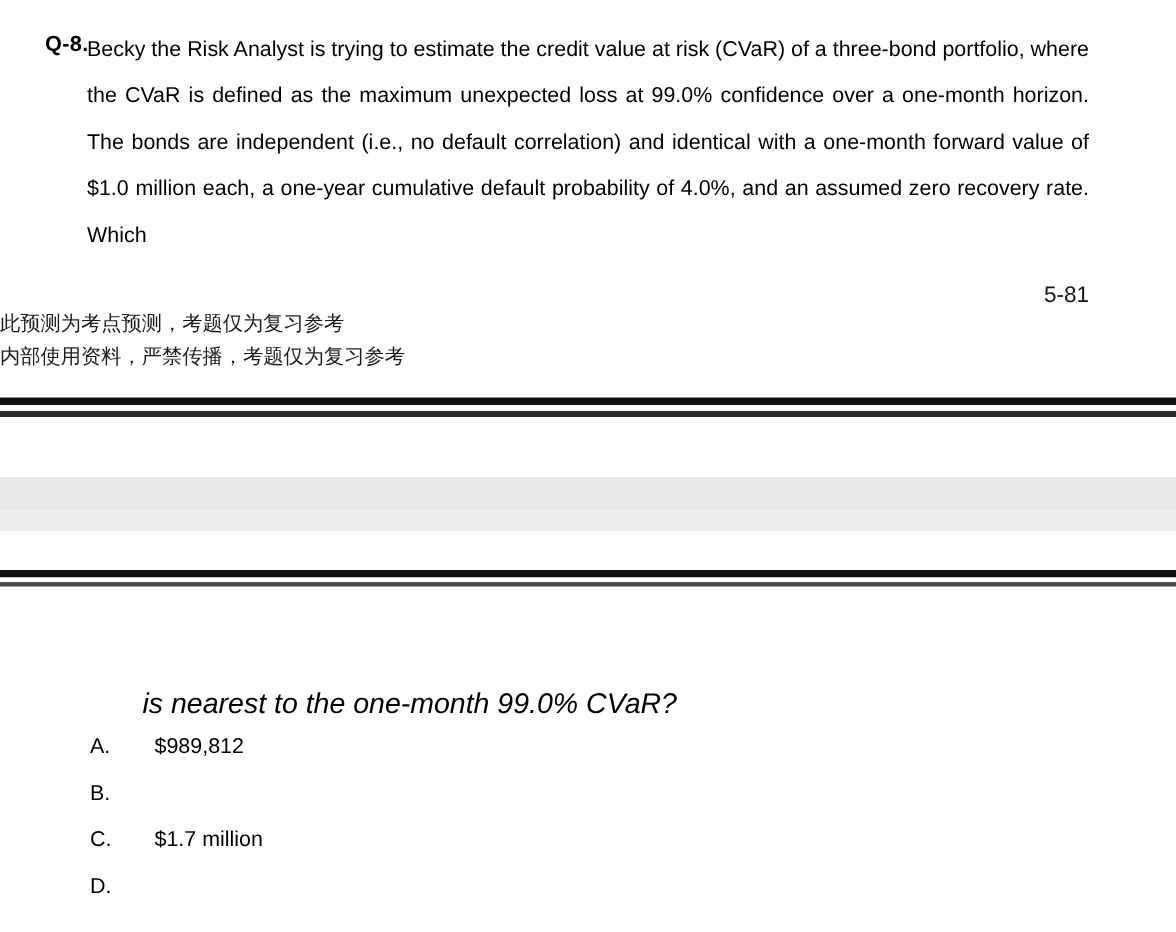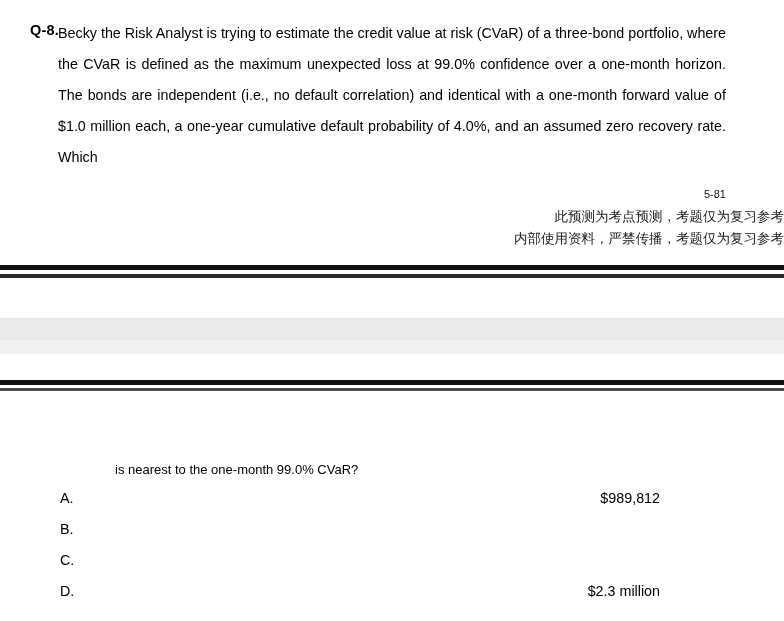--- a/index.html
+++ b/index.html
@@ -46,31 +46,31 @@
     line-height: 31px;
     text-align: justify;
     text-justify: inter-word;
   }
 
   
   .page-num {
     position: absolute;
     right: 58px;
     top: 188px;
-    font-size: 11px;
+    font-size: 15px;
     color: #111;
   }
 
   
   .cn-notice {
     position: absolute;
     top: 205px;
     left: 0;
     width: 784px;
-    text-align: right;
+    text-align: left;
     font-family: "DejaVu Sans", sans-serif;
     font-size: 13.5px;
     line-height: 22px;
     color: #1a1a1a;
   }
 
   
   .band {
     position: absolute;
     left: 0;
@@ -91,45 +91,45 @@
   .gray-fill2 {
     background: #efefef;
   }
   .white-fill {
     background: #ffffff;
   }
 
   
   .stem-cont {
     position: absolute;
-    left: 115px;
+    left: 95px;
     top: 458px;
-    font-size: 13px;
+    font-size: 19px;
     line-height: 24px;
+    font-style: italic;
   }
 
   .choices {
     position: absolute;
     left: 60px;
     top: 490px;
     width: 600px;
   }
   .choice {
     display: flex;
     align-items: baseline;
     height: 31px;
     font-size: 14.3px;
   }
   .choice-letter {
     width: 43px;
     flex: 0 0 43px;
   }
   .choice-text {
     flex: 1 1 auto;
-    text-align: right;
   }
 </style>
 </head>
 <body>
 
 <div class="page">
 
   <div class="question-block">
     <div class="q-label">Q-8.</div>
     <div class="q-text">Becky the Risk Analyst is trying to estimate the credit value at risk (CVaR) of a three-bond portfolio, where the CVaR is defined as the maximum unexpected loss at 99.0% confidence over a one-month horizon. The bonds are independent (i.e., no default correlation) and identical with a one-month forward value of $1.0 million each, a one-year cumulative default probability of 4.0%, and an assumed zero recovery rate. Which</div>
@@ -158,20 +158,20 @@
   <div class="choices">
     <div class="choice">
       <span class="choice-letter">A.</span>
       <span class="choice-text">$989,812</span>
     </div>
     <div class="choice">
       <span class="choice-letter">B.</span>
     </div>
     <div class="choice">
       <span class="choice-letter">C.</span>
+      <span class="choice-text">$1.7 million</span>
     </div>
     <div class="choice">
       <span class="choice-letter">D.</span>
-      <span class="choice-text">$2.3 million</span>
     </div>
   </div>
 
 </div>
 
 </body></html>

